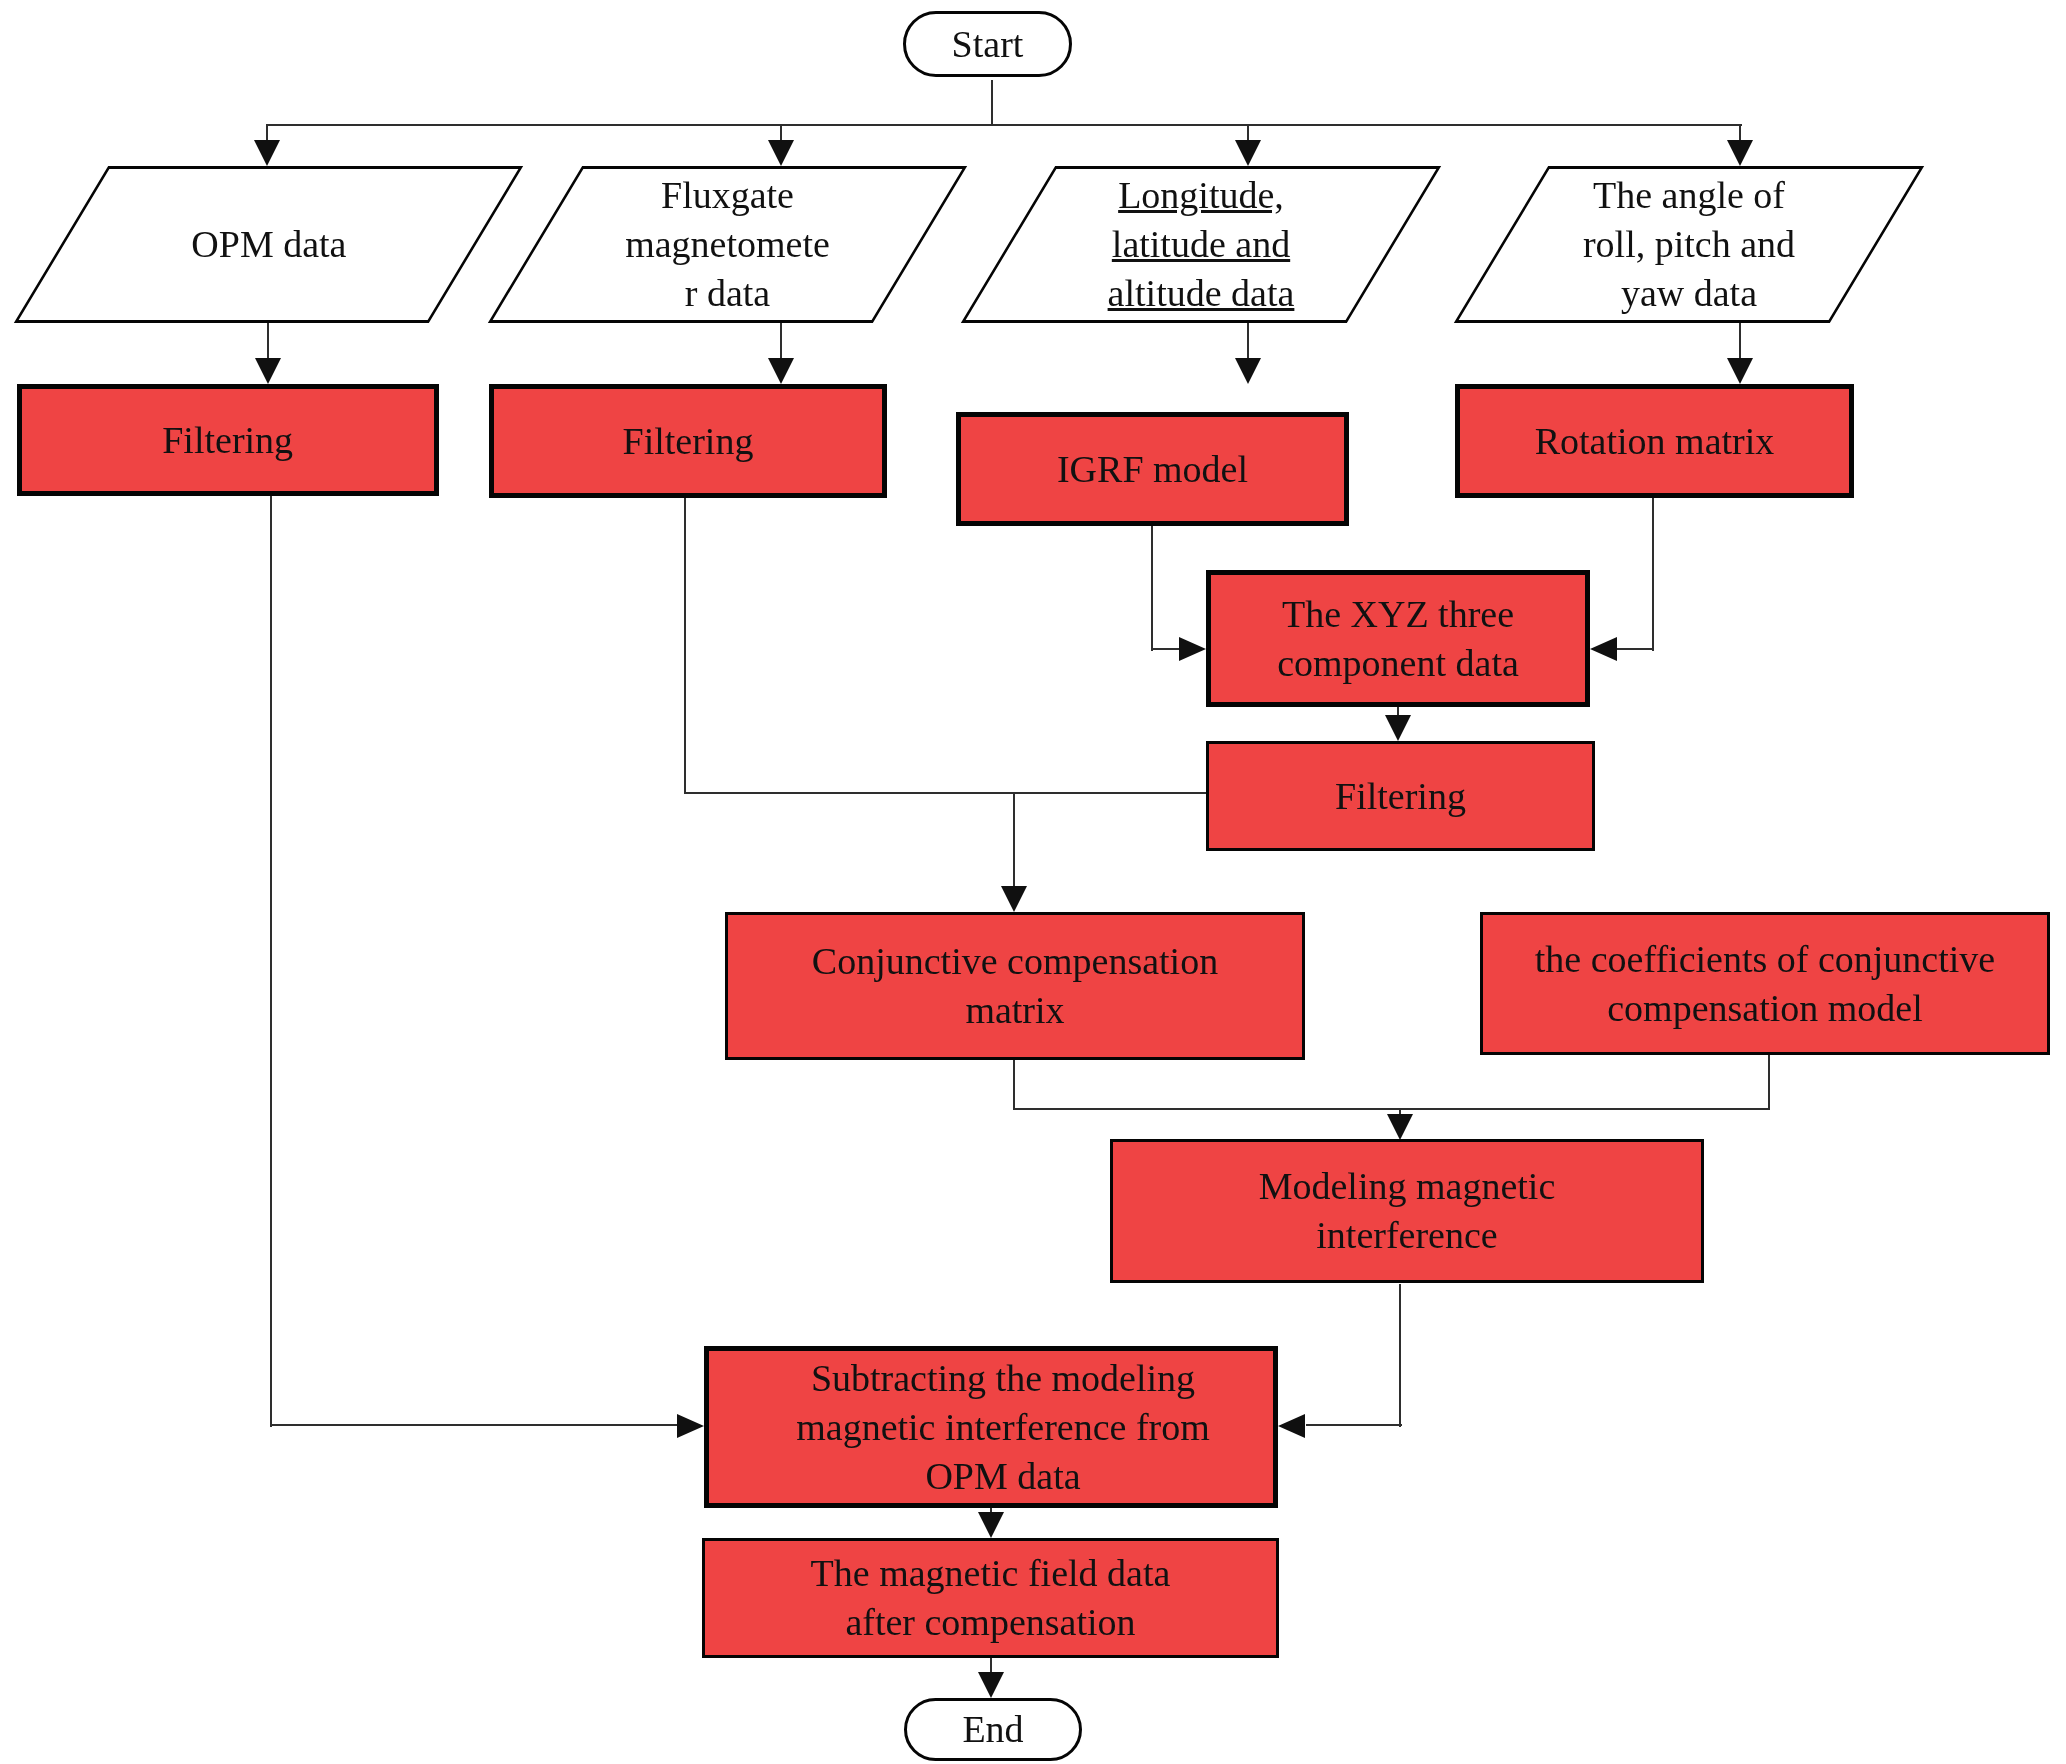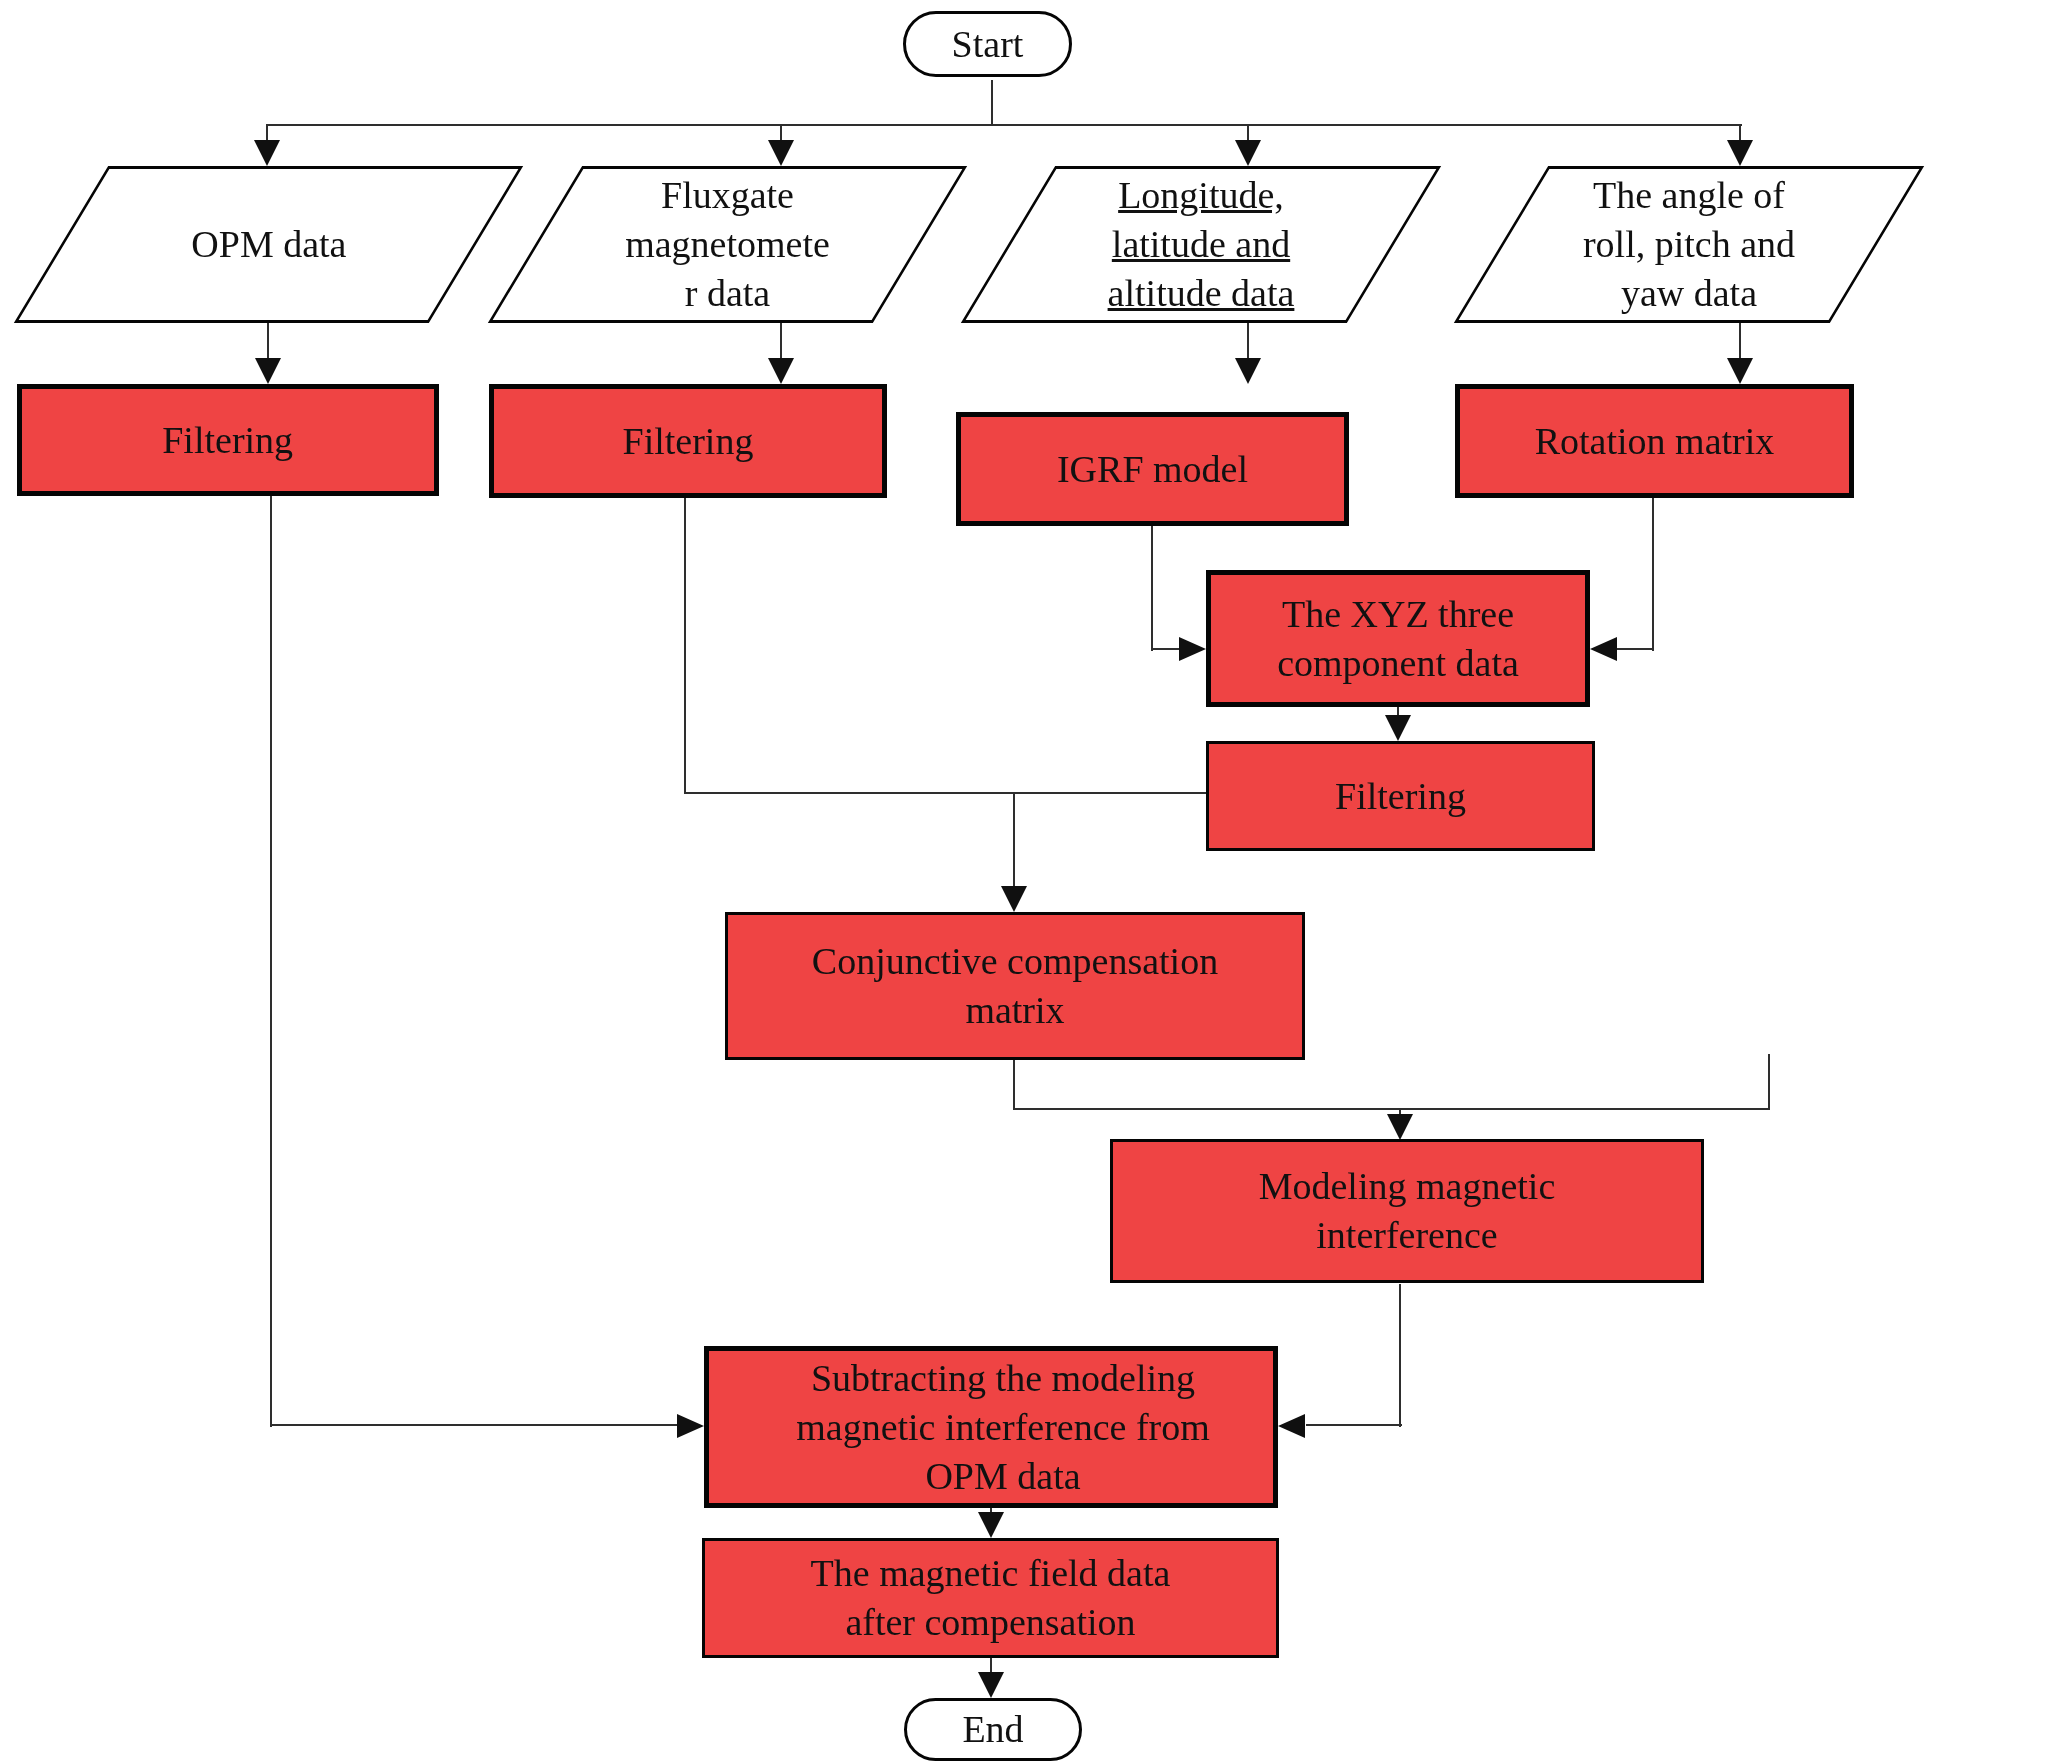--- a/index.html
+++ b/index.html
@@ -142,20 +142,24 @@
 
   <div class="node rect b3" style="left:1206px;top:741px;width:389px;height:110px;">
     <span>Filtering</span>
   </div>
 
   <div class="node rect" style="left:725px;top:912px;width:580px;height:148px;">
     <span>Conjunctive compensation
 matrix</span>
   </div>
 
+  <div class="node rect" style="left:1480px;top:912px;width:570px;height:143px;">
+    <span>the coefficients of  conjunctive
+compensation model</span>
+  </div>
 
   <div class="node rect" style="left:1110px;top:1139px;width:594px;height:144px;">
     <span>Modeling magnetic
 interference</span>
   </div>
 
   <div class="node rect b6" style="left:704px;top:1346px;width:574px;height:162px;padding-left:24px;">
     <span>Subtracting the modeling
 magnetic interference from
 OPM data</span>

